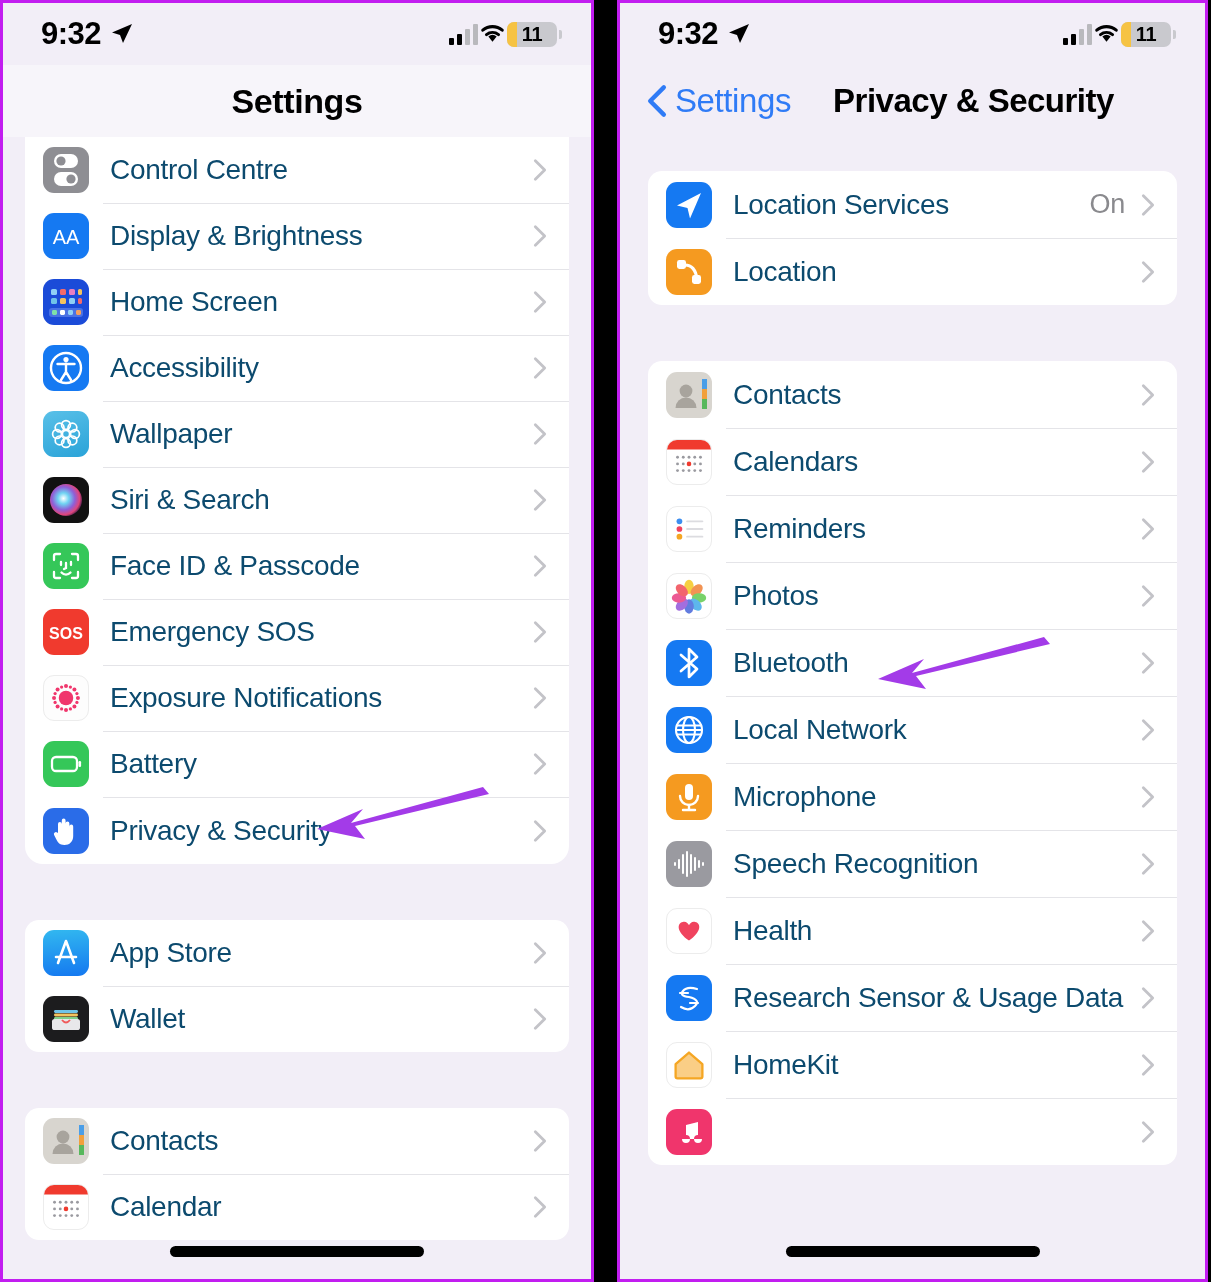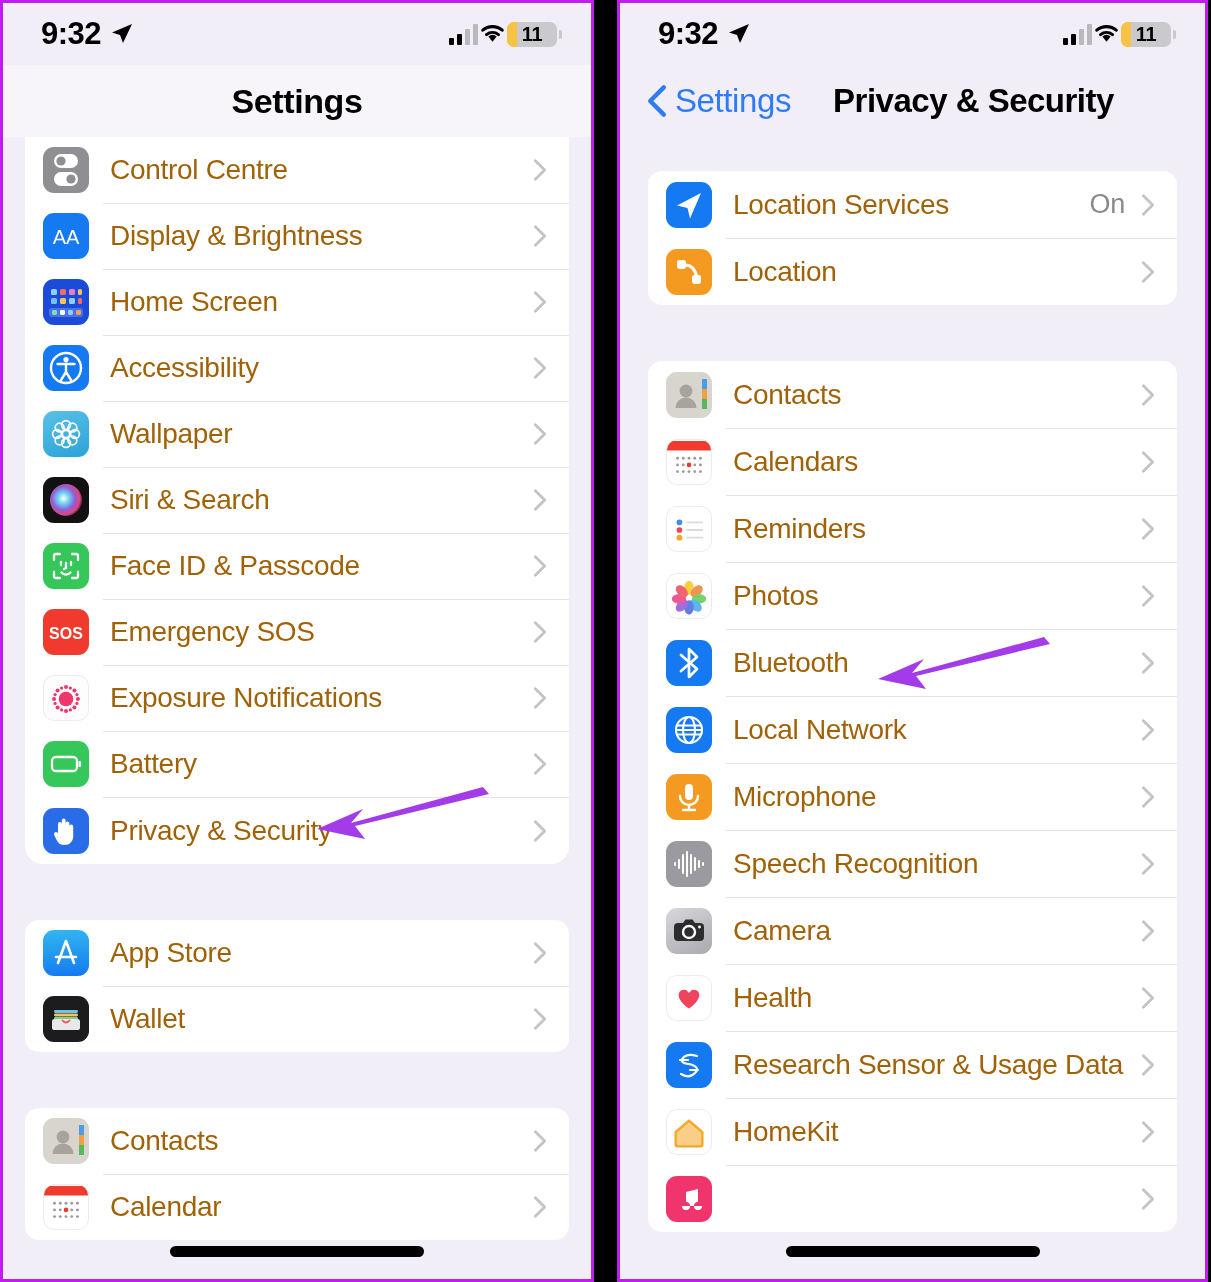--- a/index.html
+++ b/index.html
@@ -93,25 +93,25 @@
   .row {
     display:flex; align-items:center; height: 66px; padding-left: 18px;
     position:relative; cursor:pointer;
   }
   .row.tall { height: 67px; }
   .row + .row:before {
     content:""; position:absolute; left:78px; right:0; top:0; height:1px; background:#e4e4e8;
   }
   .row-icon {
     width: 46px; height: 46px; border-radius: 11px; flex:none;
-    display:flex; align-items:flex-start; justify-content:center;
+    display:flex; align-items:center; justify-content:center;
     overflow:hidden; position:relative;
   }
   .row-label {
-    margin-left: 21px; font-size: 28px; color:#a16207; letter-spacing:-0.3px;
+    margin-left: 21px; font-size: 28px; color:#0c4a6e; letter-spacing:-0.3px;
     white-space:nowrap;
   }
   .row-value {
     margin-left:auto; font-size: 27px; color:#8a8a8e; letter-spacing:-0.3px;
   }
   .chev {
     margin-left: auto; margin-right: 22px; width: 14px; height: 24px; flex:none;
   }
   .row-value + .chev { margin-left: 16px; }
 
@@ -664,34 +664,20 @@
                   <path d="M37 22 v2"></path>
               </g>
             </svg>
           </span>
           <span class="row-label">Speech Recognition</span>
           <svg class="chev" viewBox="0 0 12 20">
               <path d="M2 2 L10 10 L2 18" stroke="#c3c3c8" stroke-width="2.4" fill="none" stroke-linecap="round" stroke-linejoin="round"></path>
             </svg>
         </div>
 
-        <div class="row tall">
-          <span class="row-icon" style="background:linear-gradient(150deg,#d8d8dc,#a8a8ae);">
-            <svg viewBox="0 0 46 46" width="46" height="46">
-              <rect x="8" y="15" width="30" height="18" rx="4" fill="#2c2c2e"></rect>
-              <path d="M17 15 l2.5-3.5 h7 L29 15 z" fill="#2c2c2e"></path>
-              <circle cx="23" cy="24" r="6" fill="none" stroke="#fff" stroke-width="2.4"></circle>
-              <circle cx="33.5" cy="19" r="1.4" fill="#fff"></circle>
-            </svg>
-          </span>
-          <span class="row-label">Camera</span>
-          <svg class="chev" viewBox="0 0 12 20">
-              <path d="M2 2 L10 10 L2 18" stroke="#c3c3c8" stroke-width="2.4" fill="none" stroke-linecap="round" stroke-linejoin="round"></path>
-            </svg>
-        </div>
 
         <div class="row tall">
           <span class="row-icon" style="background:#fff;border:1px solid #ececec;">
             <svg viewBox="0 0 46 46" width="46" height="46">
               <path d="M23 33 C 10 24 10 15 16.5 13.5 C 20 12.6 22 15 23 17 C 24 15 26 12.6 29.5 13.5 C 36 15 36 24 23 33 z" fill="#f0435e"></path>
             </svg>
           </span>
           <span class="row-label">Health</span>
           <svg class="chev" viewBox="0 0 12 20">
               <path d="M2 2 L10 10 L2 18" stroke="#c3c3c8" stroke-width="2.4" fill="none" stroke-linecap="round" stroke-linejoin="round"></path>

